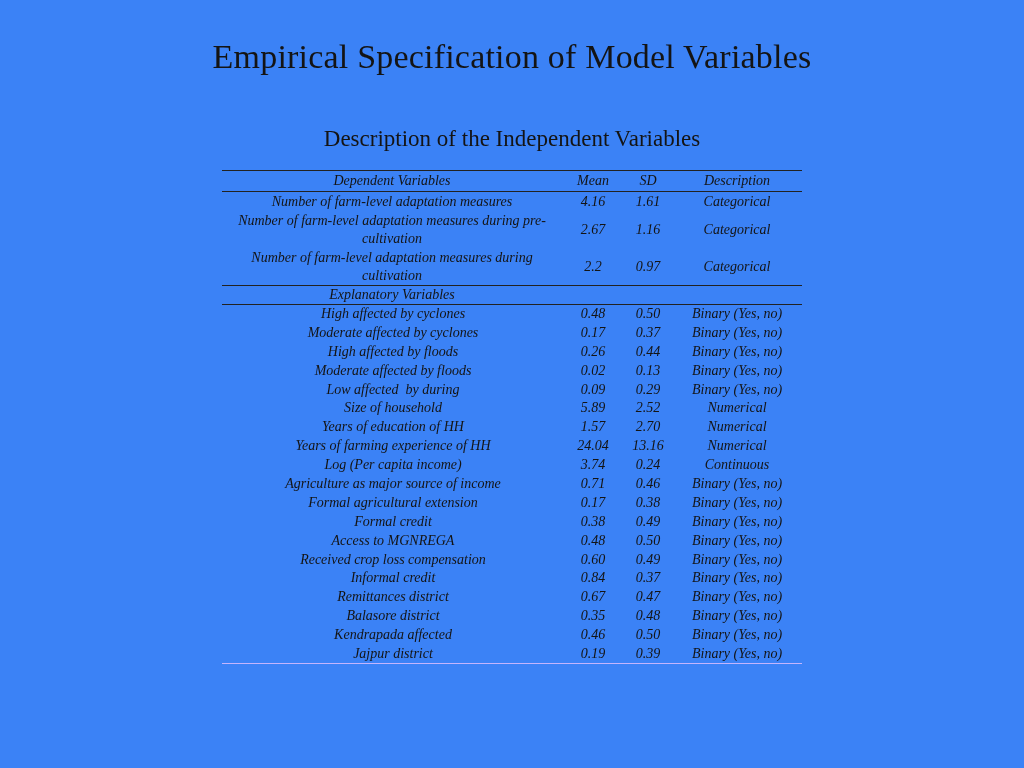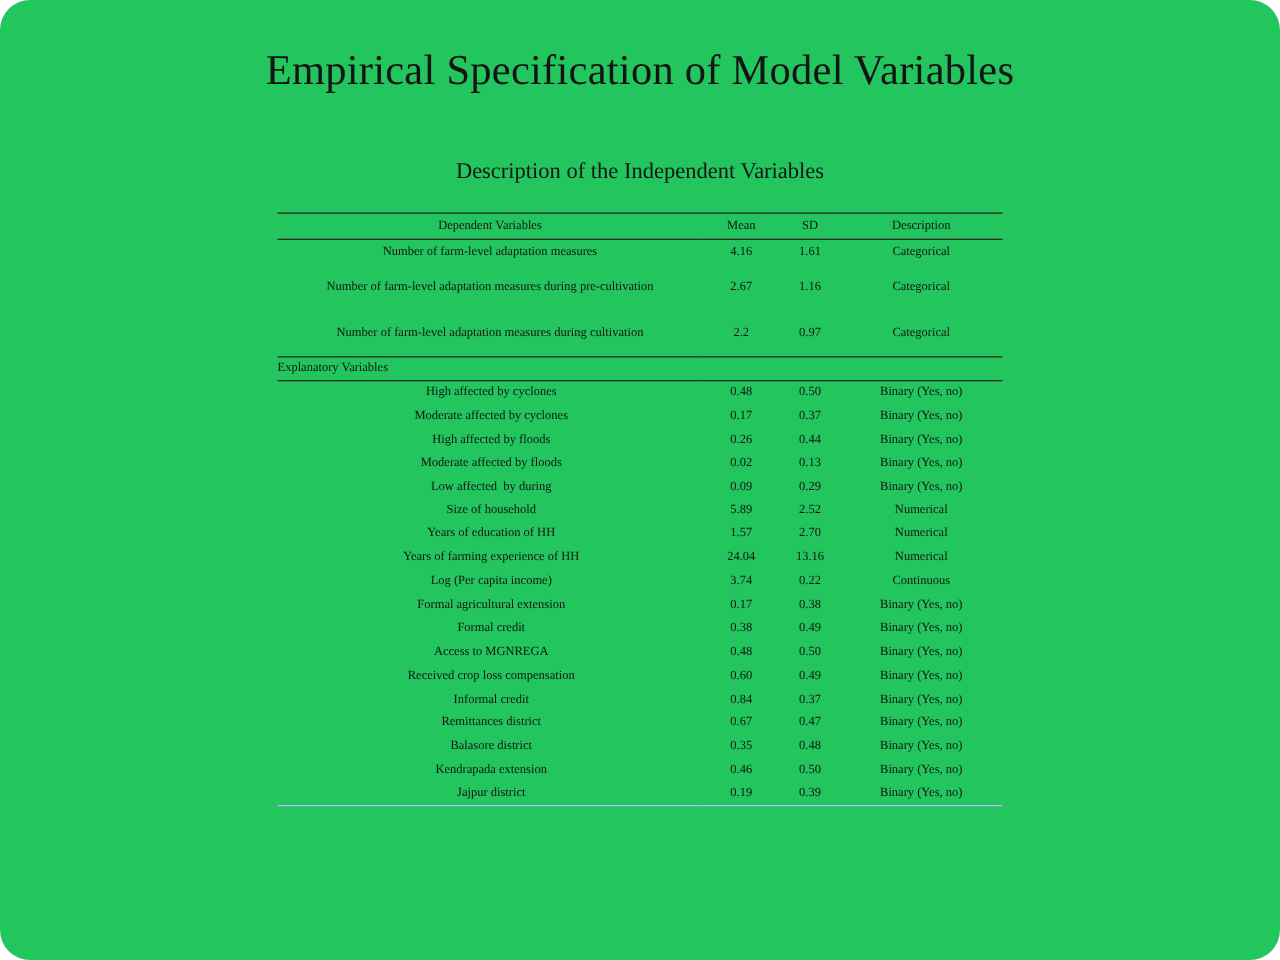--- a/index.html
+++ b/index.html
@@ -9,74 +9,74 @@
     width: 1024px;
     height: 768px;
     overflow: hidden;
     font-family: "Liberation Serif", "DejaVu Serif", serif;
     color: #141414;
   }
   .slide {
     position: relative;
     width: 1024px;
     height: 768px;
-    background: #22c55e;
-    border-radius: 24px;
+    background: #3b82f6;
   }
   .title {
     position: absolute;
     top: 38px;
     left: 0;
     width: 1024px;
     text-align: center;
     font-size: 34px;
     font-weight: 400;
     letter-spacing: 0.2px;
     margin: 0;
   }
   .subtitle {
     position: absolute;
     top: 126px;
     left: 0;
     width: 1024px;
     text-align: center;
-    font-size: 18px;
+    font-size: 23px;
     font-weight: 400;
     margin: 0;
   }
   table.vars {
     position: absolute;
     left: 222px;
     top: 170px;
     width: 580px;
     border-collapse: collapse;
     table-layout: fixed;
-    font-size: 10px;
+    font-size: 14px;
     line-height: 18px;
+    font-style: italic;
   }
   table.vars th, table.vars td {
     padding: 0;
     font-weight: 400;
     vertical-align: middle;
     overflow: hidden;
   }
   thead tr.hdr th {
     border-top: 1px solid #222;
     border-bottom: 1px solid #222;
     height: 20px;
     text-align: center;
   }
   tr.dep-row .label { text-align: center; }
   tr.dep-row1 { height: 20px; }
   tr.dep-row2 { height: 37px; }
   tr.dep-row3 { height: 37px; }
   tr.dep-row3 td { border-bottom: 1px solid #222; }
   tr.section-row { height: 18px; }
   tr.section-row td { border-bottom: 1px solid #222; }
-  tr.section-row .label { text-align: left; }
+  tr.section-row .label { text-align: center; }
   tr.xrow { height: 18.9px; }
   tr.xrow .label {
     text-align: center;
     padding-left: 2px;
     white-space: pre-wrap;
   }
   tr.xrow-last td { border-bottom: 1px solid #c4b5fd; }
   td.num, th.num { text-align: center; }
 </style>
 </head>
@@ -171,22 +171,28 @@
       </tr>
       <tr class="xrow">
         <td class="label">Years of farming experience of HH</td>
         <td class="num">24.04</td>
         <td class="num">13.16</td>
         <td class="num">Numerical</td>
       </tr>
       <tr class="xrow">
         <td class="label">Log (Per capita income)</td>
         <td class="num">3.74</td>
-        <td class="num">0.22</td>
+        <td class="num">0.24</td>
         <td class="num">Continuous</td>
+      </tr>
+      <tr class="xrow">
+        <td class="label">Agriculture as major source of income</td>
+        <td class="num">0.71</td>
+        <td class="num">0.46</td>
+        <td class="num">Binary (Yes, no)</td>
       </tr>
       <tr class="xrow">
         <td class="label">Formal agricultural extension</td>
         <td class="num">0.17</td>
         <td class="num">0.38</td>
         <td class="num">Binary (Yes, no)</td>
       </tr>
       <tr class="xrow">
         <td class="label">Formal credit</td>
         <td class="num">0.38</td>
@@ -217,21 +223,21 @@
         <td class="num">0.47</td>
         <td class="num">Binary (Yes, no)</td>
       </tr>
       <tr class="xrow">
         <td class="label">Balasore district</td>
         <td class="num">0.35</td>
         <td class="num">0.48</td>
         <td class="num">Binary (Yes, no)</td>
       </tr>
       <tr class="xrow">
-        <td class="label">Kendrapada extension</td>
+        <td class="label">Kendrapada affected</td>
         <td class="num">0.46</td>
         <td class="num">0.50</td>
         <td class="num">Binary (Yes, no)</td>
       </tr>
       <tr class="xrow xrow-last">
         <td class="label">Jajpur district</td>
         <td class="num">0.19</td>
         <td class="num">0.39</td>
         <td class="num">Binary (Yes, no)</td>
       </tr>

